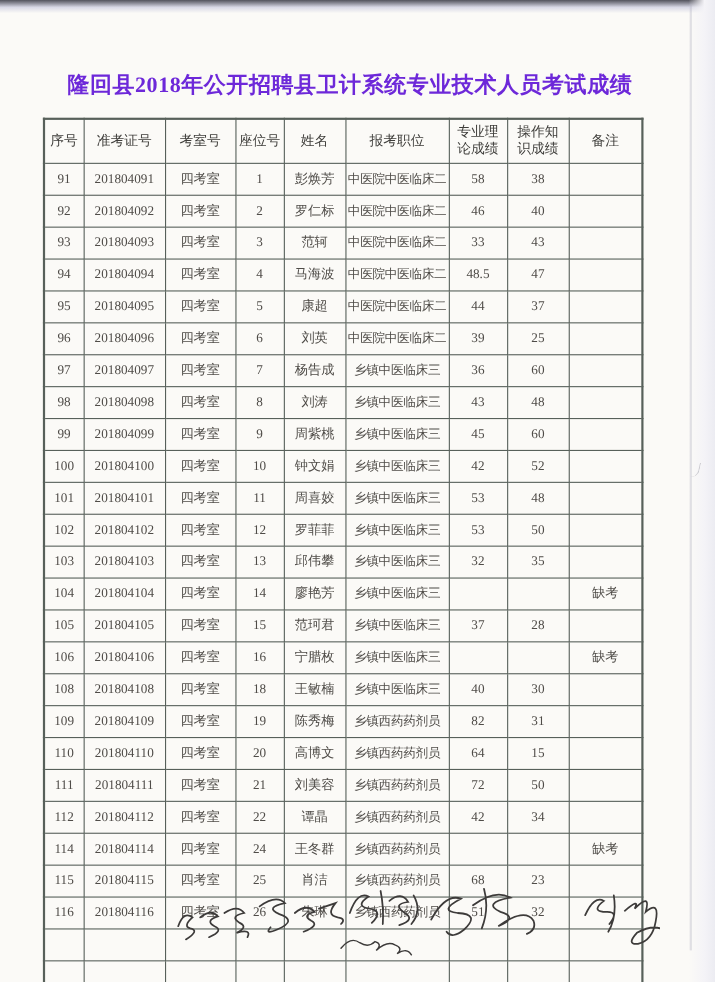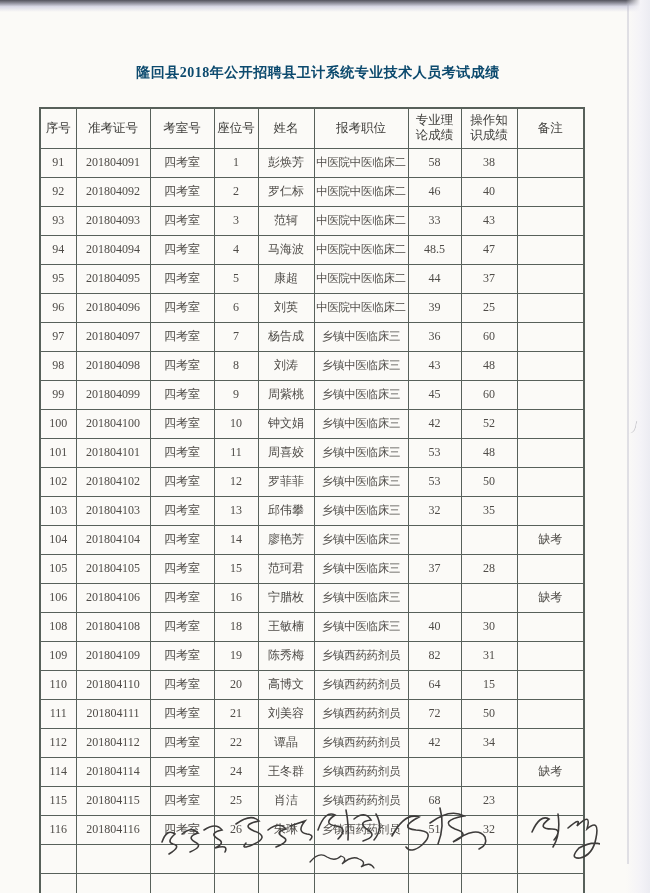--- a/index.html
+++ b/index.html
@@ -22,21 +22,21 @@
     background:rgba(175,175,192,0.35);
   }
   .scan-speck{
     position:absolute;right:14px;top:420px;width:6px;height:14px;
     border-right:1.5px solid rgba(150,150,160,0.45);
     border-radius:0 0 10px 0;transform:rotate(12deg);
   }
   
   .doc-title{
     position:absolute;top:64px;left:0;width:636px;text-align:center;
-    font-size:14px;font-weight:bold;color:#0c4a6e;letter-spacing:0.5px;
+    font-size:20px;font-weight:bold;color:#6d28d9;letter-spacing:0.5px;
     white-space:nowrap;
   }
   
   table.results{
     position:absolute;left:39px;top:107px;width:544px;
     border-collapse:collapse;table-layout:fixed;
     border:2px solid #57605a;
   }
   table.results th, table.results td{
     border:1px solid #57605a;

